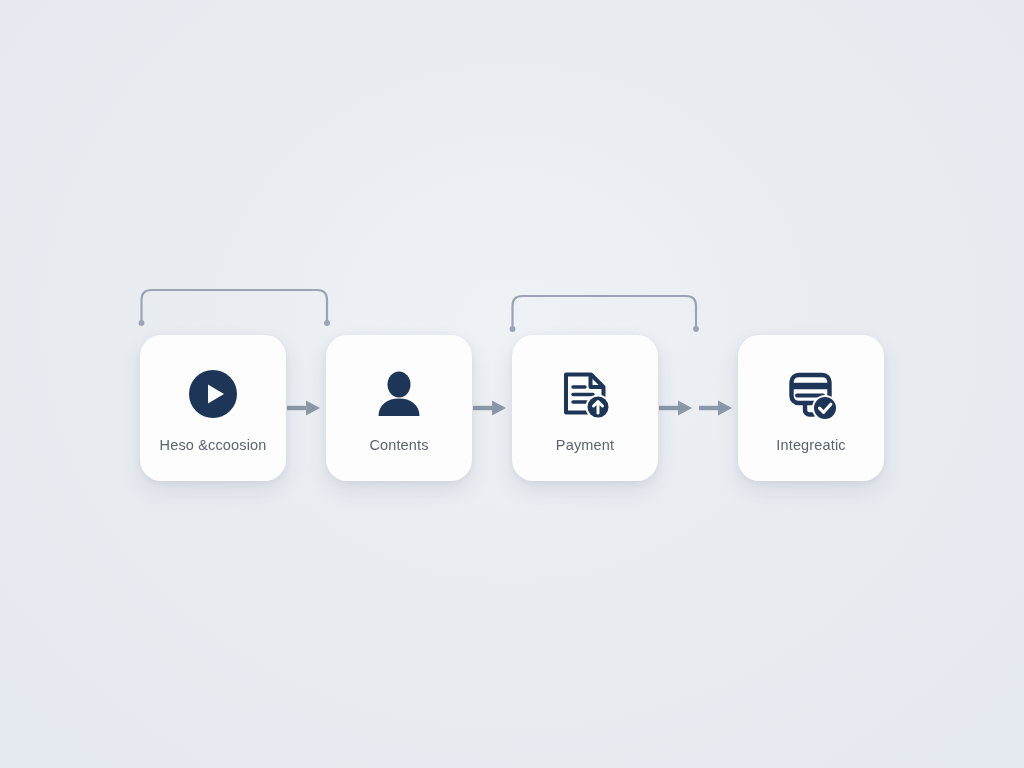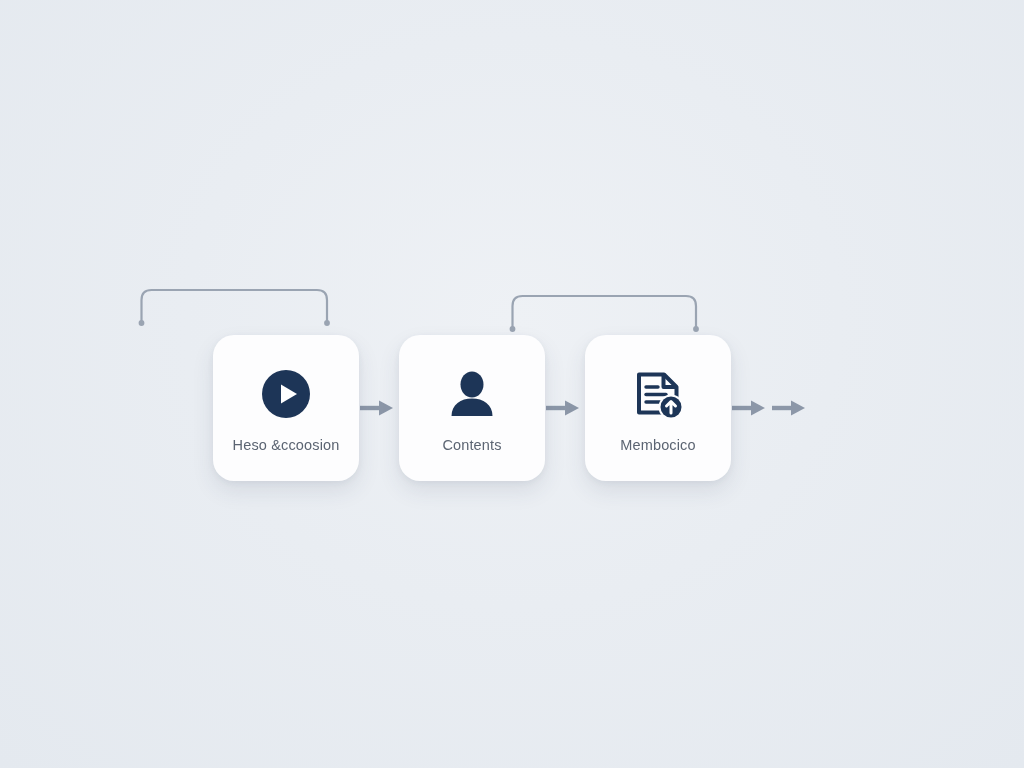--- a/index.html
+++ b/index.html
@@ -157,33 +157,51 @@
 
           <path d="M16 21 h12" stroke="#1d3557" stroke-width="3.4" stroke-linecap="round"></path>
           <path d="M16 28.5 h20" stroke="#1d3557" stroke-width="3.4" stroke-linecap="round"></path>
           <path d="M16 36 h20" stroke="#1d3557" stroke-width="3.4" stroke-linecap="round"></path>
 
           <circle cx="41" cy="41" r="12.5" fill="#fdfdfe"></circle>
           <circle cx="41" cy="41" r="10.5" fill="#1d3557"></circle>
           <path d="M41 47 v-11 M36.5 40 L41 35.5 L45.5 40" stroke="#ffffff" stroke-width="3" stroke-linecap="round" stroke-linejoin="round" fill="none"></path>
         </svg>
       </div>
-      <div class="step-label">Membocico</div>
-    </div>
-
-    <div class="arrow-gap">
-      <svg viewBox="0 0 40 20" width="40" height="20">
-        <path d="M1 10 L22 10" stroke="#8c97a8" stroke-width="4.4" stroke-linecap="butt" fill="none"></path>
-        <path d="M20 2.5 L34 10 L20 17.5 Z" fill="#8c97a8"></path>
-      </svg>
-    </div>
-
-
-    <div class="arrow-gap">
-      <svg viewBox="0 0 40 20" width="40" height="20">
-        <path d="M1 10 L22 10" stroke="#8c97a8" stroke-width="4.4" stroke-linecap="butt" fill="none"></path>
-        <path d="M20 2.5 L34 10 L20 17.5 Z" fill="#8c97a8"></path>
-      </svg>
-    </div>
-
+      <div class="step-label">Payment</div>
+    </div>
+
+    <div class="arrow-gap">
+      <svg viewBox="0 0 40 20" width="40" height="20">
+        <path d="M1 10 L22 10" stroke="#8c97a8" stroke-width="4.4" stroke-linecap="butt" fill="none"></path>
+        <path d="M20 2.5 L34 10 L20 17.5 Z" fill="#8c97a8"></path>
+      </svg>
+    </div>
+
+
+    <div class="arrow-gap">
+      <svg viewBox="0 0 40 20" width="40" height="20">
+        <path d="M1 10 L22 10" stroke="#8c97a8" stroke-width="4.4" stroke-linecap="butt" fill="none"></path>
+        <path d="M20 2.5 L34 10 L20 17.5 Z" fill="#8c97a8"></path>
+      </svg>
+    </div>
+
+    <div class="step-card">
+      <div class="step-icon">
+        <svg viewBox="0 0 56 56" width="56" height="56">
+
+          <rect x="8.5" y="9" width="38" height="28" rx="7" fill="none" stroke="#1d3557" stroke-width="4.4"></rect>
+
+          <path d="M9 20 h37" stroke="#1d3557" stroke-width="6.5"></path>
+          <path d="M14 29.5 h26" stroke="#1d3557" stroke-width="4" stroke-linecap="round"></path>
+
+          <path d="M22 37 v7 a4.5 4.5 0 0 0 4.5 4.5 h4" fill="none" stroke="#1d3557" stroke-width="4.4" stroke-linecap="round"></path>
+
+          <circle cx="42" cy="42" r="13" fill="#fdfdfe"></circle>
+          <circle cx="42" cy="42" r="11" fill="#1d3557"></circle>
+          <path d="M36.5 42.2 L40.6 46.3 L47.8 38.2" stroke="#ffffff" stroke-width="3.2" stroke-linecap="round" stroke-linejoin="round" fill="none"></path>
+        </svg>
+      </div>
+      <div class="step-label">Integreatic</div>
+    </div>
 
   </div>
 </div>
 
 </body></html>

